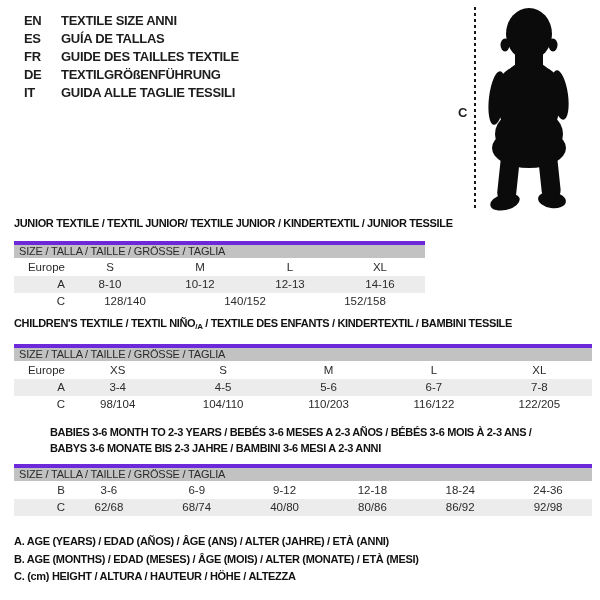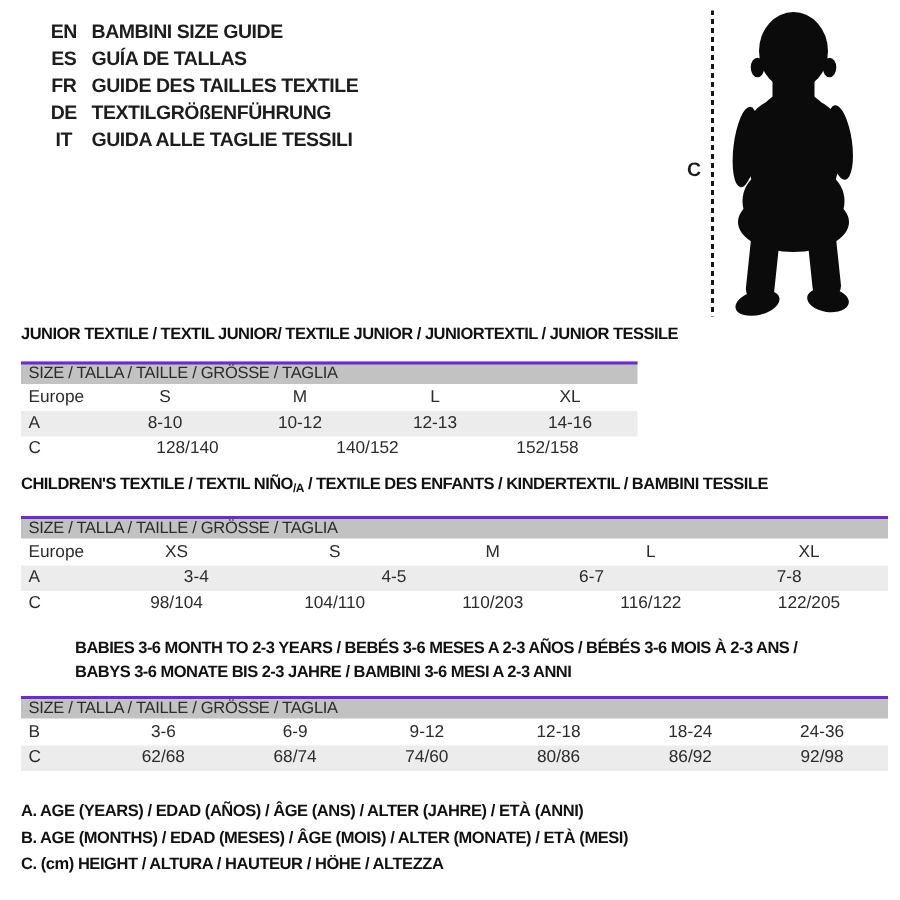--- a/index.html
+++ b/index.html
@@ -3,59 +3,59 @@
 <meta charset="utf-8">
 <style>
   html,body{margin:0;padding:0;}
   body{
     width:600px;height:600px;position:relative;background:#ffffff;
     font-family:"Liberation Sans",sans-serif;color:#1d1d1d;overflow:hidden;
     -webkit-font-smoothing:antialiased;
   }
   
   .langs{position:absolute;top:12px;left:24px;}
-  .lang-row{display:flex;height:18px;line-height:18px;text-align:center;}
+  .lang-row{display:flex;height:18px;line-height:18px;}
   .lang-code{width:37px;font-size:13px;font-weight:700;letter-spacing:-0.3px;}
   .lang-title{font-size:13px;font-weight:700;letter-spacing:-0.3px;white-space:nowrap;}
   
   .dash-line{
     position:absolute;left:474px;top:7px;width:2px;height:204px;
     background:repeating-linear-gradient(to bottom,#161616 0 3px,transparent 3px 6px);
   }
   .c-label{position:absolute;left:458px;top:105px;font-size:13px;font-weight:700;}
   .baby{position:absolute;left:479px;top:6px;}
   
   .sec-heading{
     position:absolute;left:14px;font-size:11px;font-weight:700;
     letter-spacing:-0.35px;white-space:nowrap;color:#111;
   }
   .subscript{font-size:8px;vertical-align:-2px;}
   .heading-2l{line-height:16px;margin-left:36px;}
   
   .s-table{position:absolute;left:14px;}
   .t-head{
-    background:#c2c2c2;border-top:2px solid #6d28d9;height:13px;line-height:13px;
+    background:#c2c2c2;border-top:4px solid #6d28d9;height:13px;line-height:13px;
     padding-left:5px;font-size:11px;color:#2b2b2b;letter-spacing:-0.2px;margin-bottom:1px;
   }
   .t-row{display:flex;height:17px;line-height:17px;font-size:11.5px;color:#2b2b2b;}
   .t-row.alt{background:#ececec;}
-  .t-label{width:51px;padding-left:5px;box-sizing:border-box;}
+  .t-label{width:51px;padding-left:5px;box-sizing:border-box;text-align:right;}
   .t-cell{flex:1;text-align:center;}
   
   .footnotes{position:absolute;left:14px;top:533px;}
   .footnote{height:17.5px;line-height:17.5px;font-size:11px;font-weight:700;
     letter-spacing:-0.3px;white-space:nowrap;color:#111;}
 </style>
 </head>
 <body>
 
 <div class="langs">
   <div class="lang-row">
     <span class="lang-code">EN</span>
-    <span class="lang-title">BAMBINI SIZE GUIDE</span>
+    <span class="lang-title">TEXTILE SIZE ANNI</span>
   </div>
   <div class="lang-row">
     <span class="lang-code">ES</span>
     <span class="lang-title">GUÍA DE TALLAS</span>
   </div>
   <div class="lang-row">
     <span class="lang-code">FR</span>
     <span class="lang-title">GUIDE DES TAILLES TEXTILE</span>
   </div>
   <div class="lang-row">
@@ -82,21 +82,21 @@
     <ellipse cx="81" cy="89" rx="8" ry="25" transform="rotate(-8 81 89)"></ellipse>
     <ellipse cx="50" cy="128" rx="34" ry="26"></ellipse>
     <ellipse cx="50" cy="142" rx="37" ry="20"></ellipse>
     <rect x="20" y="145" width="19" height="50" rx="8" transform="rotate(6 29 170)"></rect>
     <rect x="61" y="145" width="19" height="48" rx="8" transform="rotate(-6 70 169)"></rect>
     <ellipse cx="26" cy="196" rx="15" ry="8" transform="rotate(-14 26 196)"></ellipse>
     <ellipse cx="73" cy="194" rx="14" ry="8" transform="rotate(8 73 194)"></ellipse>
   </g>
 </svg>
 
-<div class="sec-heading" style="top:217px;">JUNIOR TEXTILE / TEXTIL JUNIOR/ TEXTILE JUNIOR / JUNIORTEXTIL / JUNIOR TESSILE</div>
+<div class="sec-heading" style="top:217px;">JUNIOR TEXTILE / TEXTIL JUNIOR/ TEXTILE JUNIOR / KINDERTEXTIL / JUNIOR TESSILE</div>
 <div class="s-table" style="top:241px;width:411px;">
   <div class="t-head">SIZE / TALLA / TAILLE / GRÖSSE / TAGLIA</div>
   <div class="t-row">
     <span class="t-label">Europe</span>
     <span class="t-cell">S</span>
     <span class="t-cell">M</span>
     <span class="t-cell">L</span>
     <span class="t-cell">XL</span>
   </div>
   <div class="t-row alt">
@@ -122,20 +122,21 @@
     <span class="t-cell">XS</span>
     <span class="t-cell">S</span>
     <span class="t-cell">M</span>
     <span class="t-cell">L</span>
     <span class="t-cell">XL</span>
   </div>
   <div class="t-row alt">
     <span class="t-label">A</span>
     <span class="t-cell">3-4</span>
     <span class="t-cell">4-5</span>
+    <span class="t-cell">5-6</span>
     <span class="t-cell">6-7</span>
     <span class="t-cell">7-8</span>
   </div>
   <div class="t-row">
     <span class="t-label">C</span>
     <span class="t-cell">98/104</span>
     <span class="t-cell">104/110</span>
     <span class="t-cell">110/203</span>
     <span class="t-cell">116/122</span>
     <span class="t-cell">122/205</span>
@@ -154,21 +155,21 @@
     <span class="t-cell">6-9</span>
     <span class="t-cell">9-12</span>
     <span class="t-cell">12-18</span>
     <span class="t-cell">18-24</span>
     <span class="t-cell">24-36</span>
   </div>
   <div class="t-row alt">
     <span class="t-label">C</span>
     <span class="t-cell">62/68</span>
     <span class="t-cell">68/74</span>
-    <span class="t-cell">74/60</span>
+    <span class="t-cell">40/80</span>
     <span class="t-cell">80/86</span>
     <span class="t-cell">86/92</span>
     <span class="t-cell">92/98</span>
   </div>
 </div>
 
 <div class="footnotes">
   <div class="footnote">A. AGE (YEARS) / EDAD (AÑOS) / ÂGE (ANS) / ALTER (JAHRE) / ETÀ (ANNI)</div>
   <div class="footnote">B. AGE (MONTHS) / EDAD (MESES) / ÂGE (MOIS) / ALTER (MONATE) / ETÀ (MESI)</div>
   <div class="footnote">C. (cm) HEIGHT / ALTURA / HAUTEUR / HÖHE / ALTEZZA</div>

